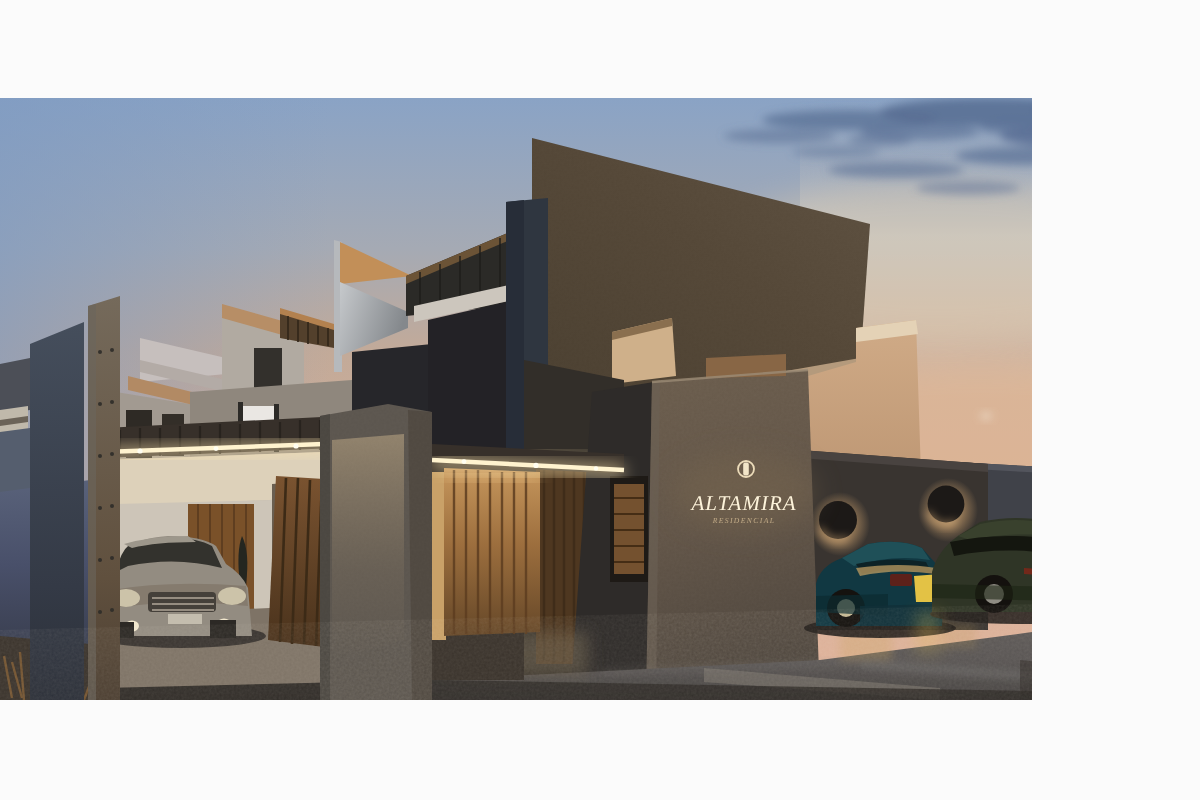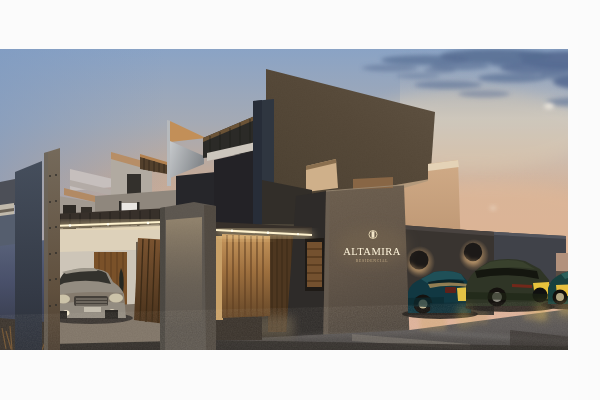--- a/index.html
+++ b/index.html
@@ -1,17 +1,17 @@
 <!DOCTYPE html>
 <html><head>
 <meta charset="utf-8">
 <style>
   html,body{margin:0;padding:0;background:#fbfbfb;}
-  .page{width:568px;height:400px;position:relative;overflow:hidden;background:#fbfbfb;
-        font-family:"Liberation Sans",sans-serif;}
+  .page{width:516px;height:400px;position:relative;overflow:hidden;background:#fbfbfb;
+        font-family:"Liberation Sans",sans-serif;font-style:italic;}
 </style>
 </head>
 <body>
 <div class="page">
 <svg width="600" height="400" viewBox="0 0 600 400" xmlns="http://www.w3.org/2000/svg">
 <defs>
   <clipPath id="photo">
           <rect x="0" y="49" width="600" height="301"></rect>
         </clipPath>
   <linearGradient id="sky" x1="0" y1="0" x2="0" y2="1">

